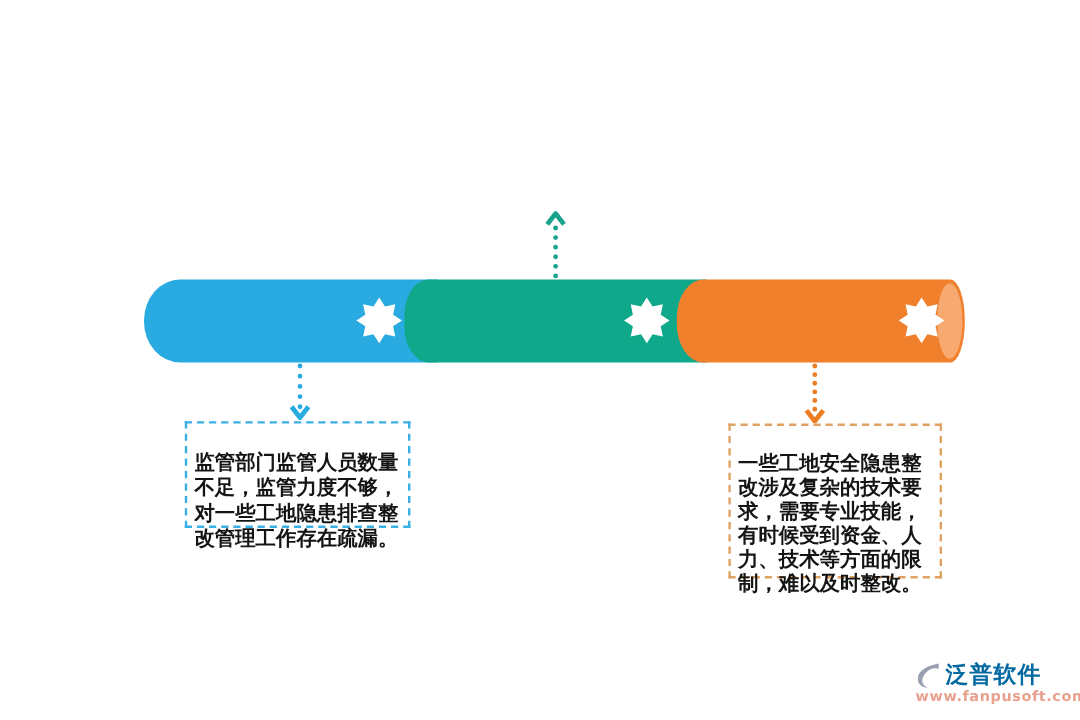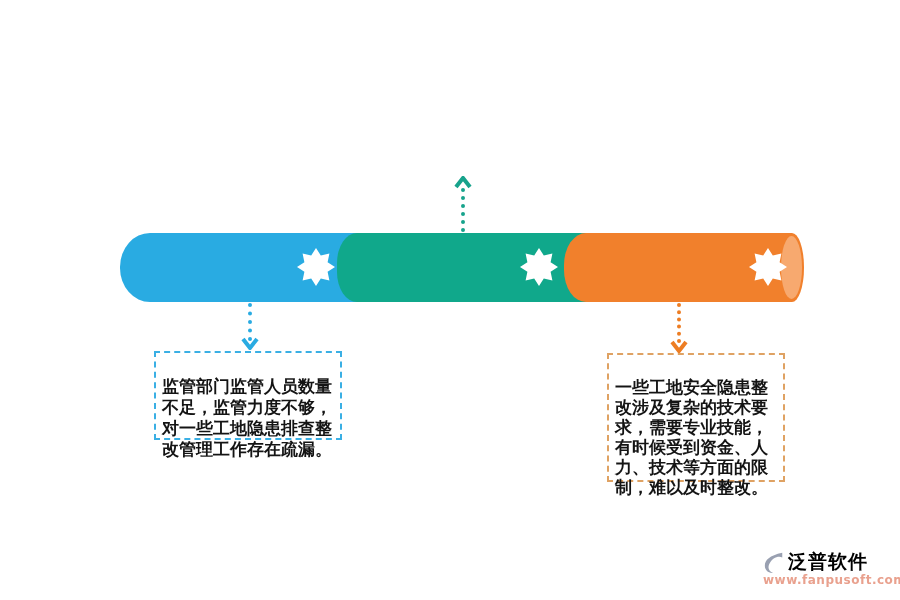--- a/index.html
+++ b/index.html
@@ -45,21 +45,21 @@
     font-size:17px;line-height:21px;
   }
   .callout-br{
     left:607px;top:353px;width:178px;height:129px;
     border:2px dashed #DFA263;
     font-size:17px;line-height:20px;
   }
   
   .watermark{position:absolute;left:763px;top:549px;width:135px;}
   .wm-row{display:flex;align-items:center;gap:3px;}
-  .wm-brand{font-size:19px;font-weight:bold;color:#000000;letter-spacing:1px;}
+  .wm-brand{font-size:19px;font-weight:bold;color:#0369a1;letter-spacing:1px;}
   .wm-url{font-size:12px;font-weight:bold;color:#E9A18E;text-align:center;margin-top:-2px;letter-spacing:0.5px;}
 </style>
 </head>
 <body>
 
 <div class="canvas">
 
   <div class="seg seg-blue"></div>
   <div class="seg seg-green"></div>
   <div class="seg seg-orange"></div>

